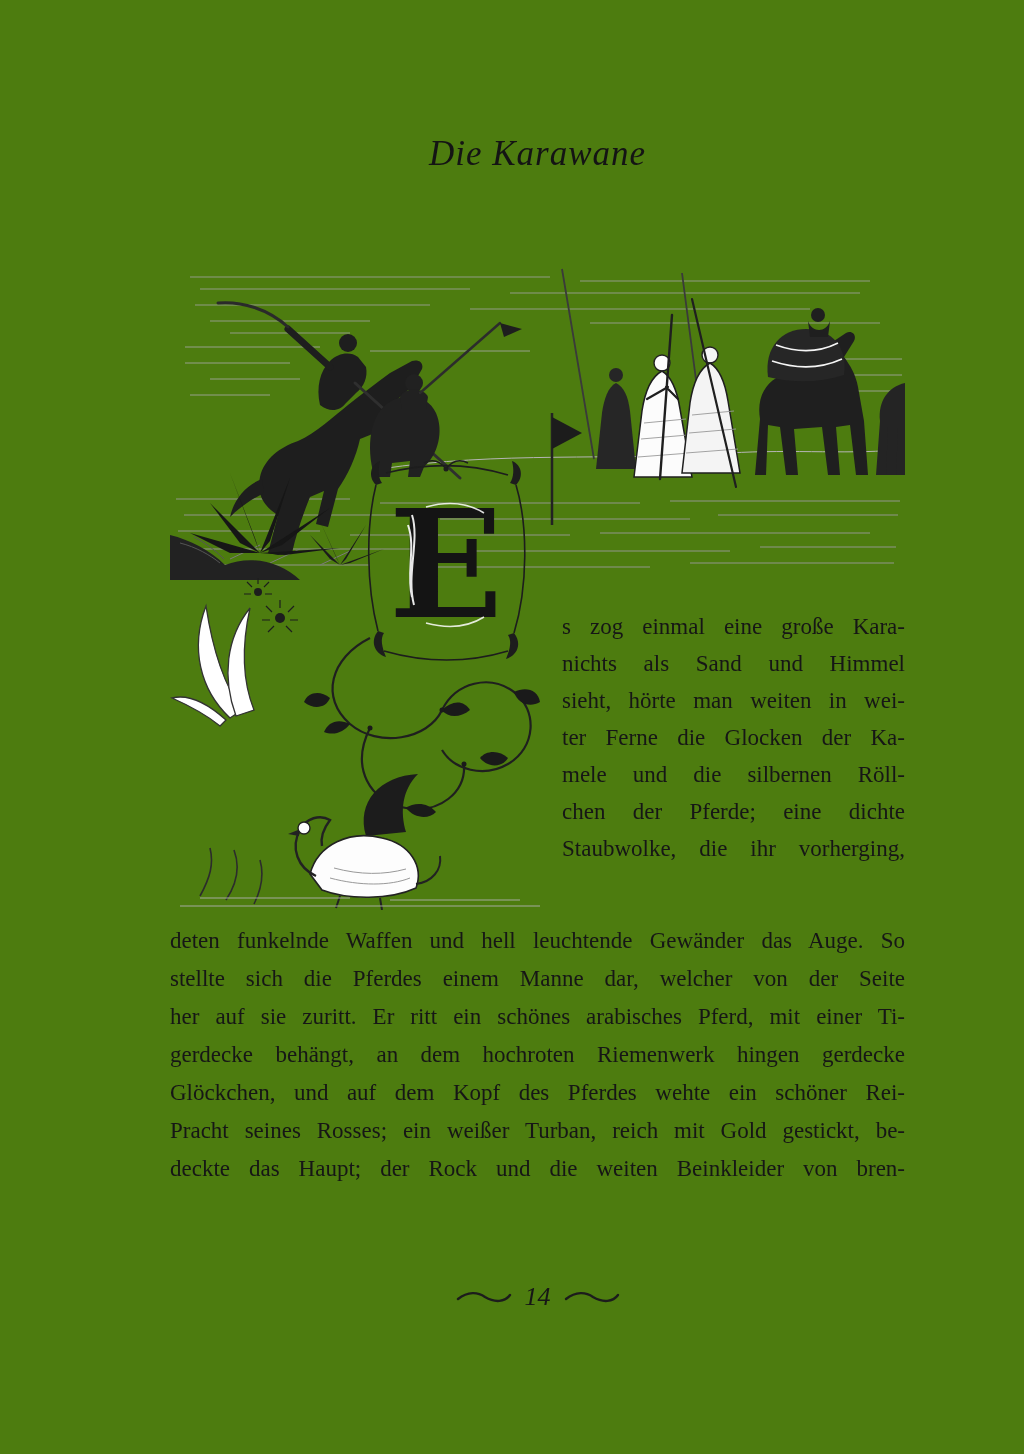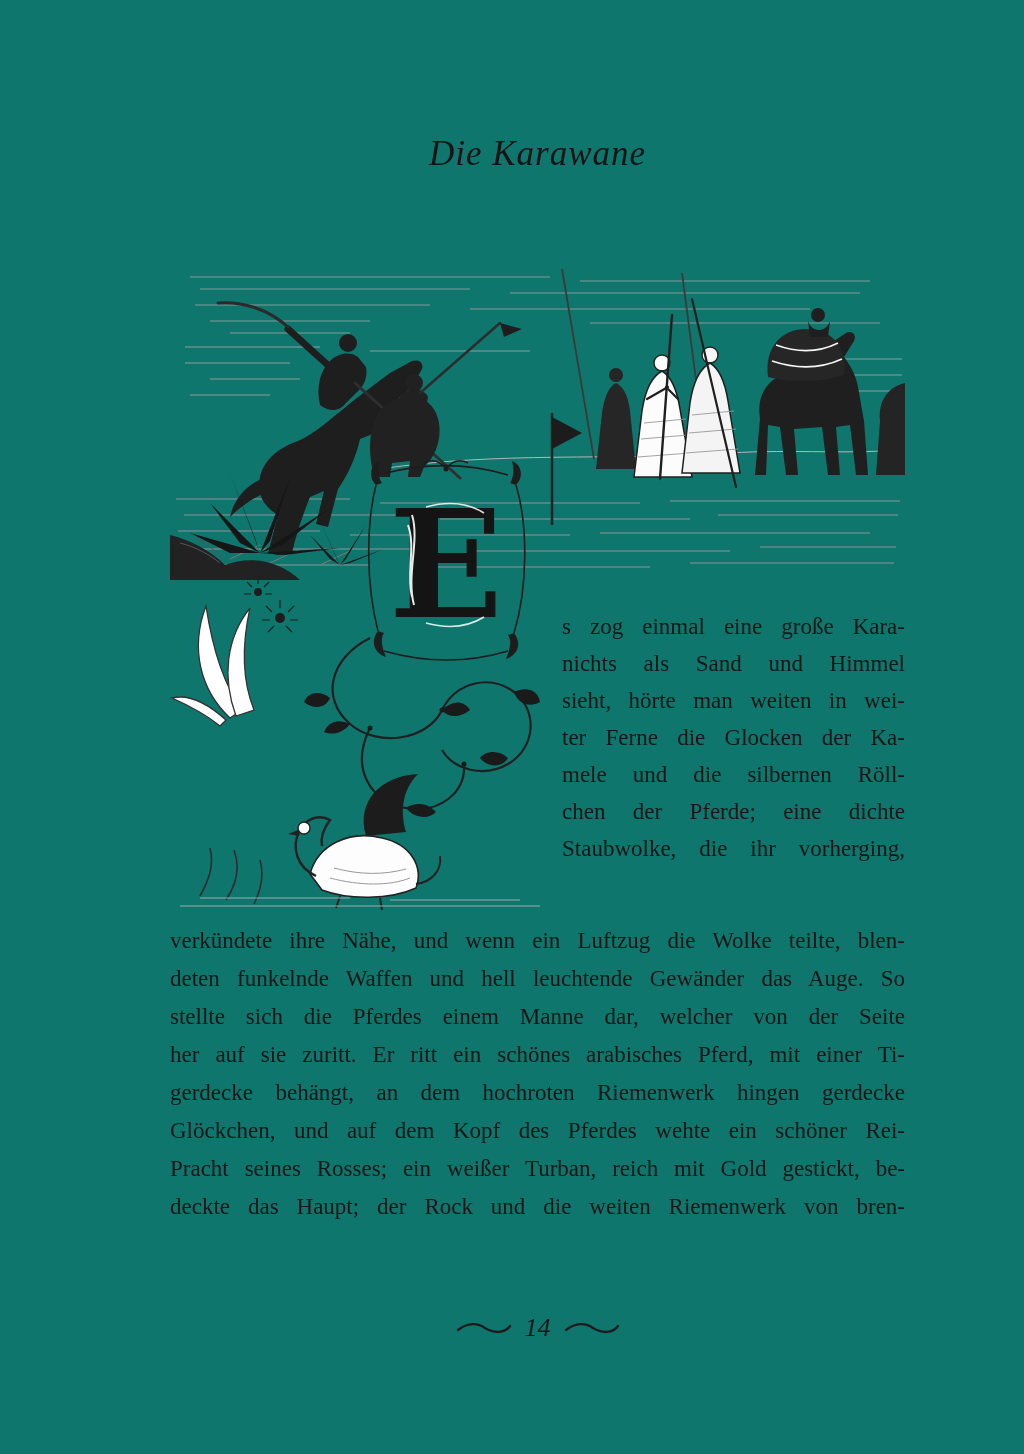--- a/index.html
+++ b/index.html
@@ -1,17 +1,17 @@
 <!DOCTYPE html>
 <html><head>
 <meta charset="utf-8">
 <style>
   html,body{margin:0;padding:0;background:#ffffff;}
   .book-page{
-    position:relative;width:1024px;height:1454px;background:#0f766e;
+    position:relative;width:1024px;height:1454px;background:#4d7c0f;
     font-family:"Liberation Serif",serif;color:#1a1a1a;overflow:hidden;
   }
   .content{position:absolute;left:170px;top:0;width:735px;height:1454px;}
   .page-title{
     position:absolute;left:0;top:134px;width:735px;text-align:center;
     font-style:italic;font-size:35px;letter-spacing:1px;color:#141414;
   }
   .illus-top{position:absolute;left:0;top:263px;width:735px;height:317px;}
   .illus-ornament{position:absolute;left:0;top:578px;width:390px;height:332px;}
   .illus-initial{position:absolute;left:186px;top:455px;width:180px;height:215px;}
@@ -19,21 +19,21 @@
     position:absolute;left:392px;top:608px;width:343px;
     font-size:23px;line-height:37px;color:#161616;
   }
   .full-text{
     position:absolute;left:0;top:922px;width:735px;
     font-size:23px;line-height:38px;color:#161616;
   }
   .tl{text-align:justify;text-align-last:justify;white-space:nowrap0;}
   .footer{
     position:absolute;left:0;top:1280px;width:735px;height:34px;
-    display:flex;justify-content:center;align-items:center;gap:12px;margin-top:31px;
+    display:flex;justify-content:center;align-items:center;gap:12px;
   }
   .page-number{font-style:italic;font-size:26px;color:#161616;}
   svg{display:block;}
 </style>
 </head>
 <body>
 
 <div class="book-page">
   <div class="content">
 
@@ -164,28 +164,27 @@
       <div class="tl">s zog einmal eine große Kara-</div>
       <div class="tl">nichts als Sand und Himmel</div>
       <div class="tl">sieht, hörte man weiten in wei-</div>
       <div class="tl">ter Ferne die Glocken der Ka-</div>
       <div class="tl">mele und die silbernen Röll-</div>
       <div class="tl">chen der Pferde; eine dichte</div>
       <div class="tl">Staubwolke, die ihr vorherging,</div>
     </div>
 
     <div class="full-text">
-      <div class="tl">verkündete ihre Nähe, und wenn ein Luftzug die Wolke teilte, blen-</div>
       <div class="tl">deten funkelnde Waffen und hell leuchtende Gewänder das Auge. So</div>
       <div class="tl">stellte sich die Pferdes einem Manne dar, welcher von der Seite</div>
       <div class="tl">her auf sie zuritt. Er ritt ein schönes arabisches Pferd, mit einer Ti-</div>
       <div class="tl">gerdecke behängt, an dem hochroten Riemenwerk hingen gerdecke</div>
       <div class="tl">Glöckchen, und auf dem Kopf des Pferdes wehte ein schöner Rei-</div>
       <div class="tl">Pracht seines Rosses; ein weißer Turban, reich mit Gold gestickt, be-</div>
-      <div class="tl">deckte das Haupt; der Rock und die weiten Riemenwerk von bren-</div>
+      <div class="tl">deckte das Haupt; der Rock und die weiten Beinkleider von bren-</div>
     </div>
 
     <div class="footer">
       <svg width="58" height="16" viewBox="0 0 58 16">
         <path d="M3 10 C13 2 23 3 30 8 C40 14 50 13 55 6" stroke="#1c1c1c" stroke-width="2.4" fill="none" stroke-linecap="round"></path>
       </svg>
       <span class="page-number">14</span>
       <svg width="58" height="16" viewBox="0 0 58 16">
         <path d="M3 10 C13 2 23 3 30 8 C40 14 50 13 55 6" stroke="#1c1c1c" stroke-width="2.4" fill="none" stroke-linecap="round"></path>
       </svg>

